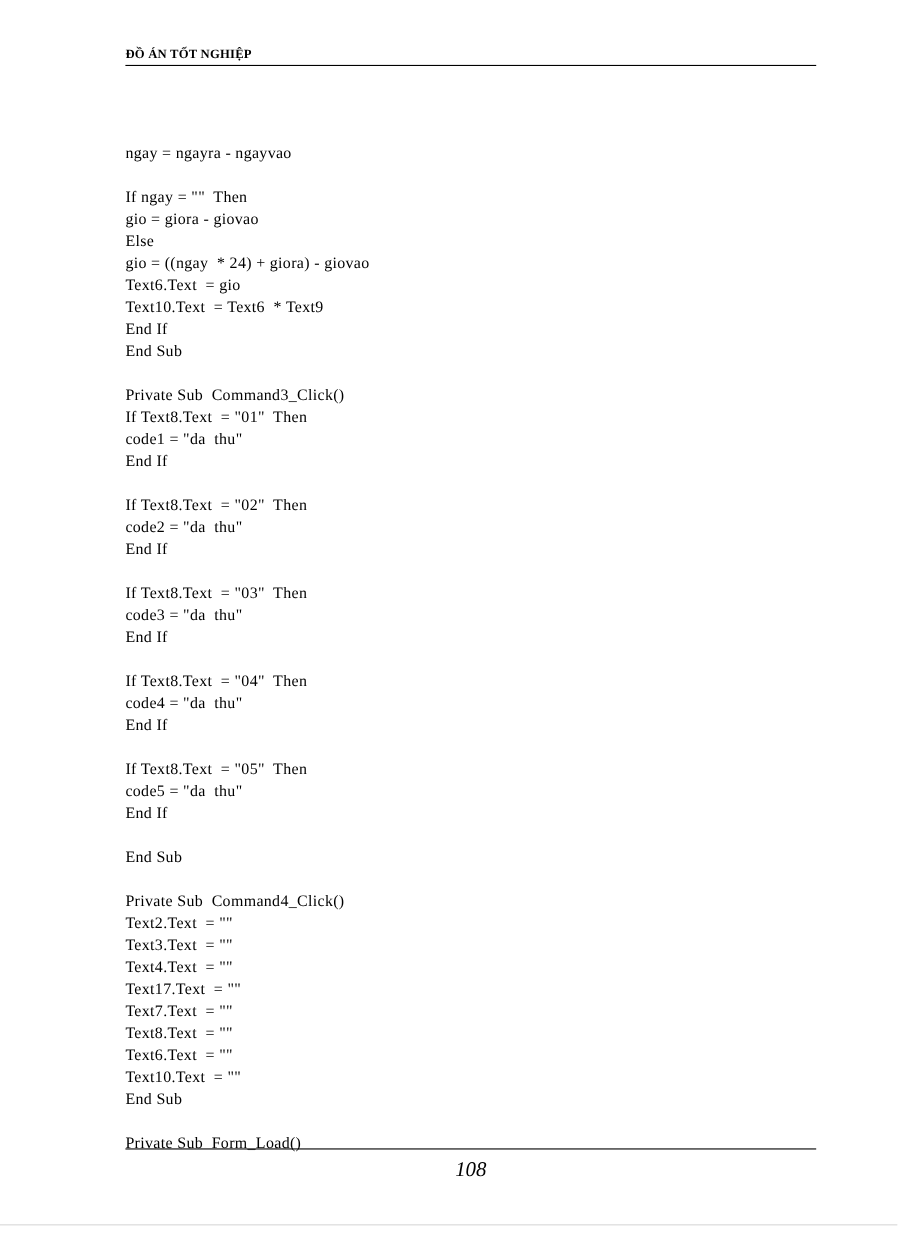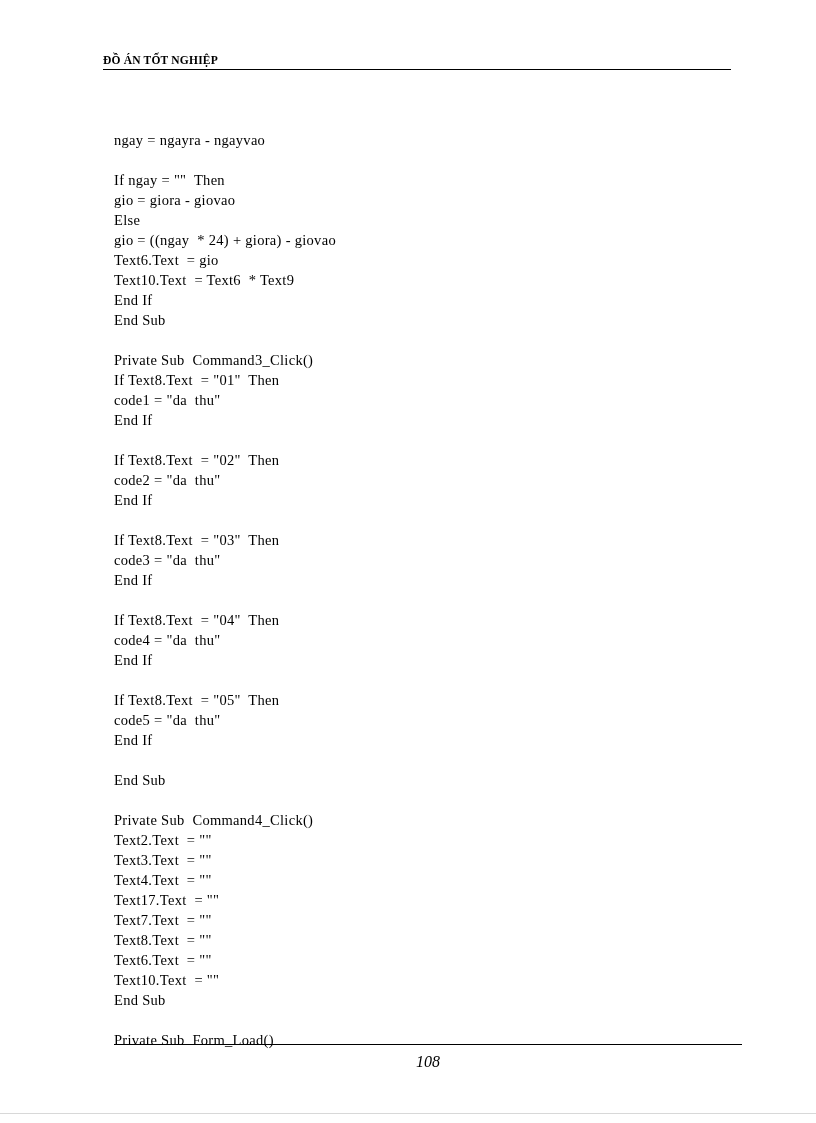--- a/index.html
+++ b/index.html
@@ -19,23 +19,22 @@
     top: 0;
     left: 0;
     width: 816px;
     height: 1123px;
     background: #ffffff;
     box-sizing: border-box;
   }
   .header {
     position: absolute;
     top: 44px;
-    left: 103px;
+    left: 114px;
     width: 628px;
-    margin-top: 10px;
   }
   .header-title {
     font-family: "Liberation Serif", serif;
     font-size: 11.5px;
     font-weight: bold;
     letter-spacing: 0.2px;
     color: #000;
     padding-bottom: 3px;
     white-space: nowrap;
   }
@@ -69,21 +68,21 @@
     left: 114px;
     width: 628px;
   }
   .footer .rule {
     border-bottom: 1.1px solid #000;
   }
   .page-number {
     text-align: center;
     font-family: "Liberation Serif", serif;
     font-style: italic;
-    font-size: 16px;
+    font-size: 19px;
     padding-top: 8px;
     color: #000;
   }
   .sheet-edge {
     position: absolute;
     left: 0;
     top: 1113px;
     width: 816px;
     border-bottom: 1px solid #d8d8d8;
   }

